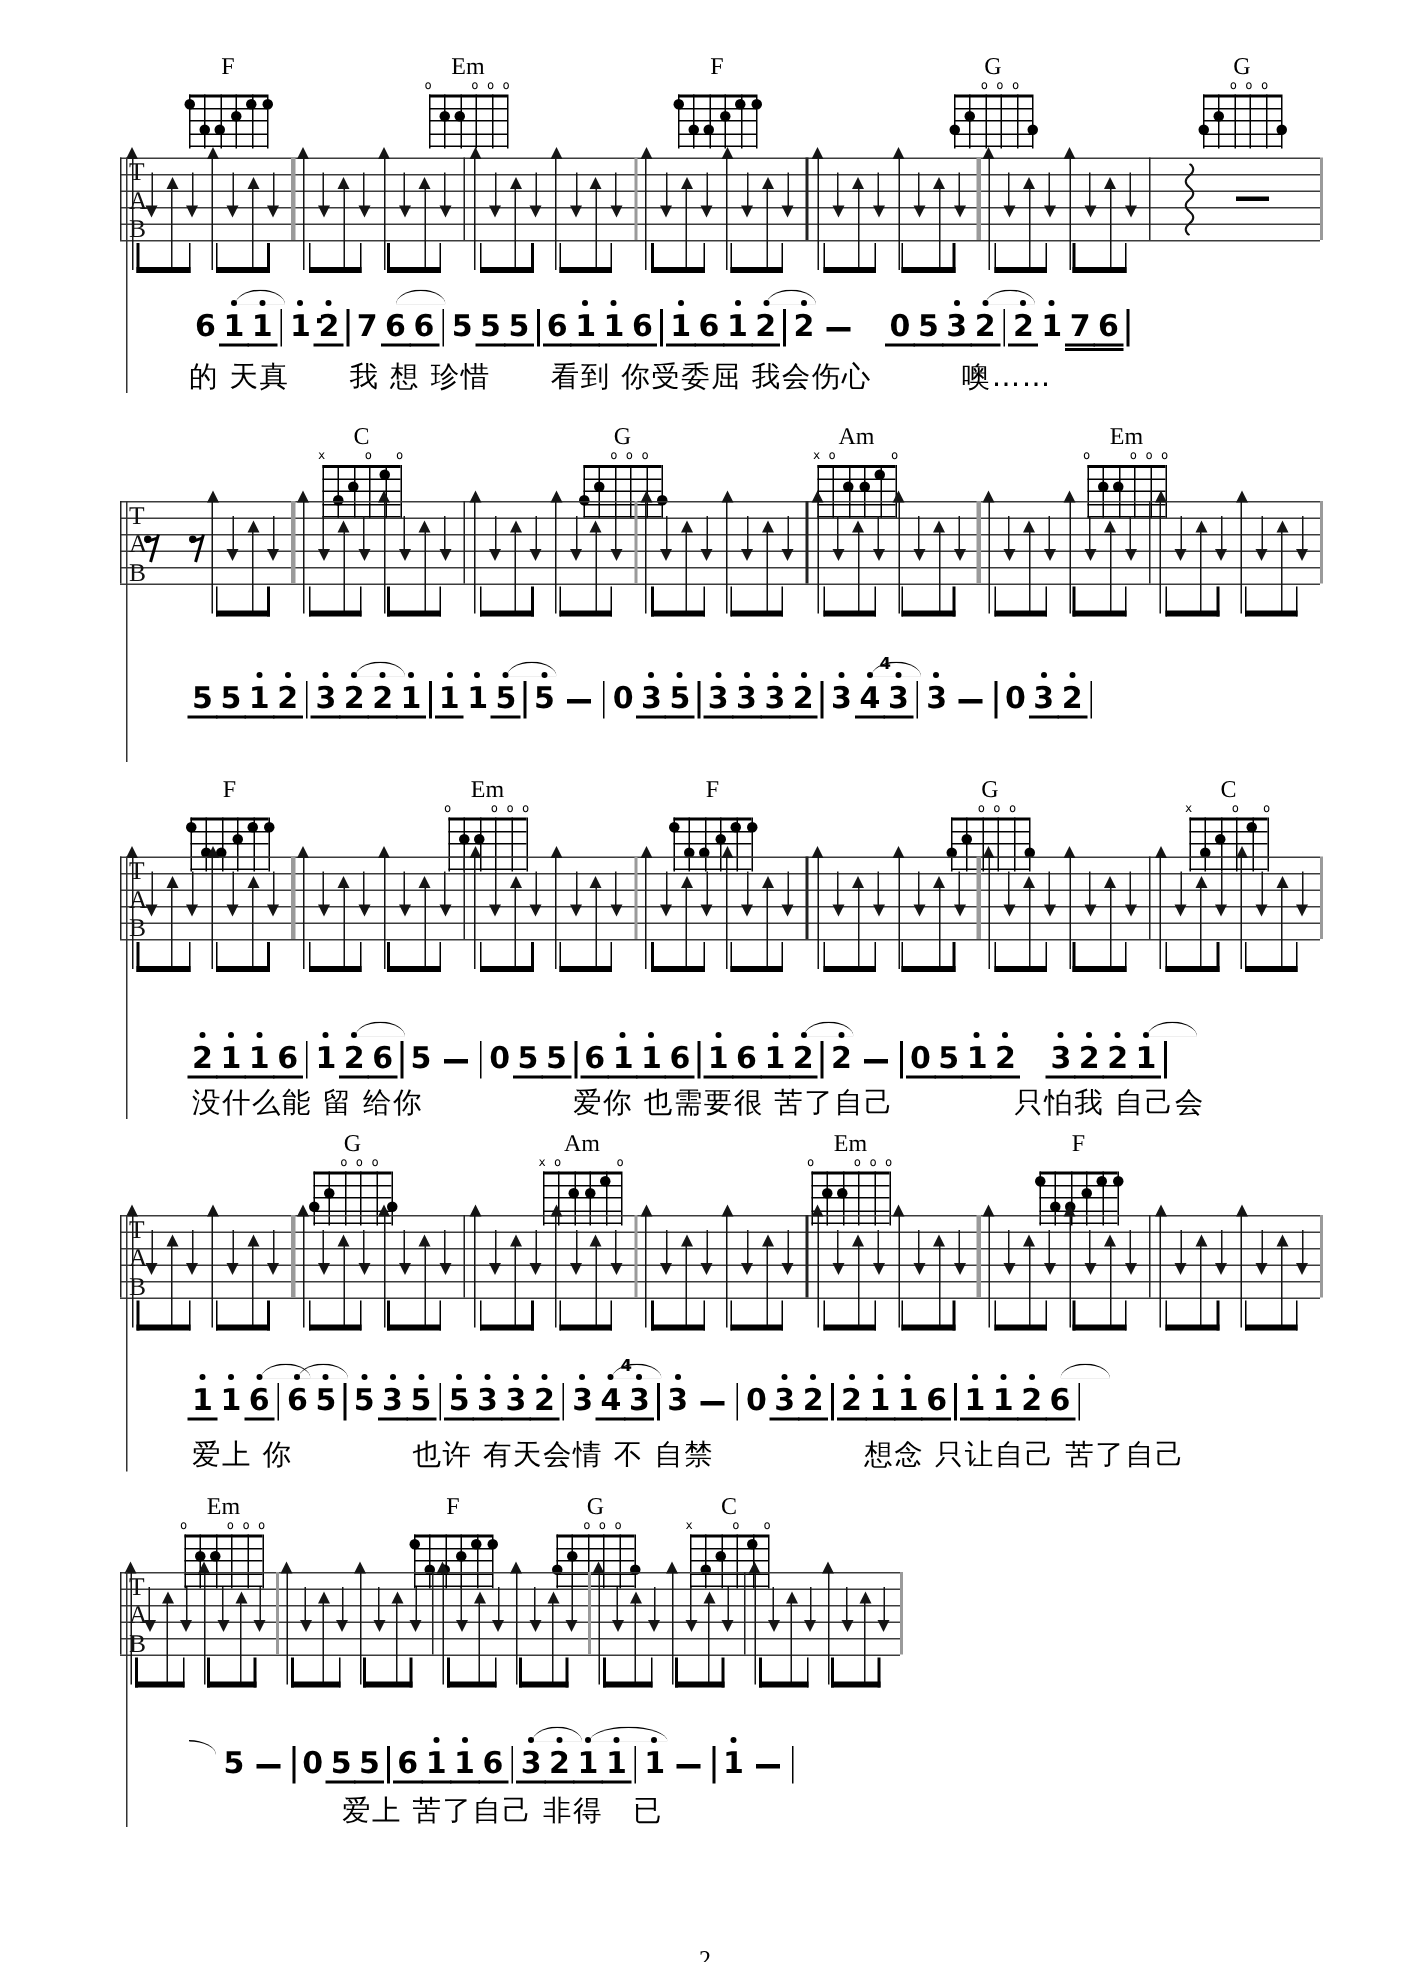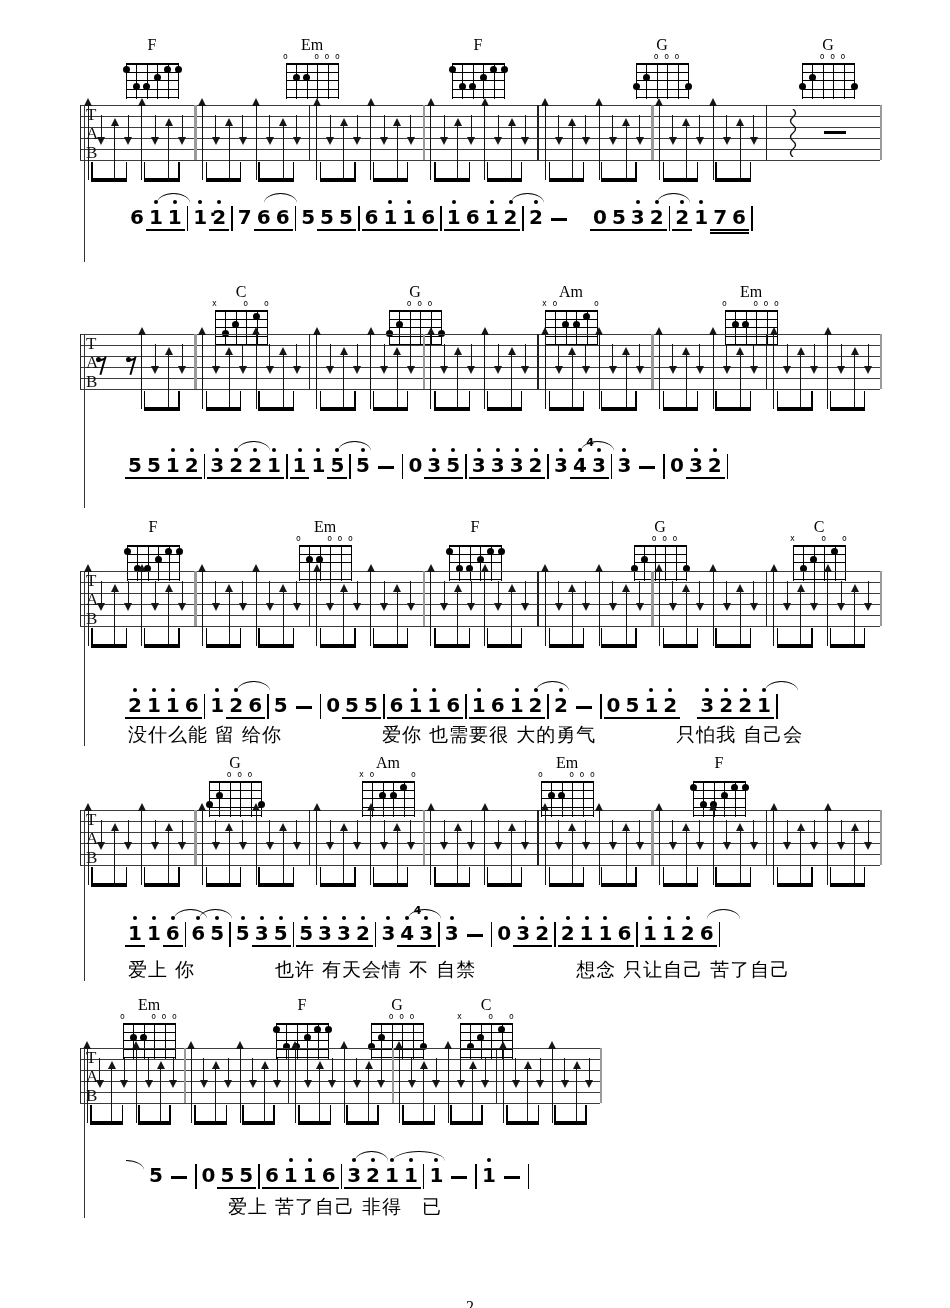--- a/index.html
+++ b/index.html
@@ -414,20 +414,21 @@
       <div class="tk"><span class="num">5</span><span class="uline"></span></div>
       <div class="tk"><span class="num">3</span><span class="hidot"></span><span class="uline"></span></div>
       <div class="tk"><span class="num">2</span><span class="hidot"></span><span class="uline"></span><span class="tie" style="width: 33px;"></span></div>
       <div class="jbar"></div>
       <div class="tk"><span class="num">2</span><span class="hidot"></span><span class="uline"></span></div>
       <div class="tk"><span class="num">1</span><span class="hidot"></span></div>
       <div class="tk"><span class="num">7</span><span class="uline"></span><span class="uline2"></span></div>
       <div class="tk"><span class="num">6</span><span class="uline"></span><span class="uline2"></span></div>
       <div class="jbar"></div>
     </div>
+    <div class="abs lyrics" style="left: 126px; top: 238px;">的 天真　　我 想 珍惜　　看到 你受委屈 我会伤心　　　噢……</div>
     <div class="abs" style="left: 212px; top: 283px; width: 58px;">
       <div class="abs cname" style="left: 0px; top: 0px; width: 58px;">C</div>
       <div class="abs" style="left: 0px; top: 17px; font-size: 8px; line-height: 1; font-family: &quot;DejaVu Sans Mono&quot;, monospace;">x</div>
       <div class="abs" style="left: 31.2px; top: 17px; font-size: 8px; line-height: 1; font-family: &quot;DejaVu Sans Mono&quot;, monospace;">o</div>
       <div class="abs" style="left: 52px; top: 17px; font-size: 8px; line-height: 1; font-family: &quot;DejaVu Sans Mono&quot;, monospace;">o</div>
       <div class="abs" style="left: 3px; top: 27px; width: 52px; height: 2px; background: rgb(0, 0, 0);"></div>
       <div class="abs" style="left: 3px; top: 35.5px; width: 52px; height: 1px; background: rgb(0, 0, 0);"></div>
       <div class="abs" style="left: 3px; top: 44px; width: 52px; height: 1px; background: rgb(0, 0, 0);"></div>
       <div class="abs" style="left: 3px; top: 52.5px; width: 52px; height: 1px; background: rgb(0, 0, 0);"></div>
       <div class="abs" style="left: 3px; top: 61px; width: 52px; height: 1px; background: rgb(0, 0, 0);"></div>
@@ -1233,21 +1234,21 @@
       <div class="tk"><span class="num">5</span><span class="uline"></span></div>
       <div class="tk"><span class="num">1</span><span class="hidot"></span><span class="uline"></span></div>
       <div class="tk"><span class="num">2</span><span class="hidot"></span><span class="uline"></span></div>
       <div class="jgap"></div>
       <div class="tk"><span class="num">3</span><span class="hidot"></span><span class="uline"></span></div>
       <div class="tk"><span class="num">2</span><span class="hidot"></span><span class="uline"></span></div>
       <div class="tk"><span class="num">2</span><span class="hidot"></span><span class="uline"></span></div>
       <div class="tk"><span class="num">1</span><span class="hidot"></span><span class="uline"></span><span class="tie" style="width: 33px;"></span></div>
       <div class="jbar"></div>
     </div>
-    <div class="abs lyrics" style="left: 128px; top: 722px;">没什么能 留 给你　　　　　爱你 也需要很 大的勇气　　　　只怕我 自己会</div>
+    <div class="abs lyrics" style="left: 128px; top: 722px;">没什么能 留 给你　　　　　爱你 也需要很 苦了自己　　　　只怕我 自己会</div>
     <div class="abs" style="left: 206px; top: 754px; width: 58px;">
       <div class="abs cname" style="left: 0px; top: 0px; width: 58px;">G</div>
       <div class="abs" style="left: 20.8px; top: 17px; font-size: 8px; line-height: 1; font-family: &quot;DejaVu Sans Mono&quot;, monospace;">o</div>
       <div class="abs" style="left: 31.2px; top: 17px; font-size: 8px; line-height: 1; font-family: &quot;DejaVu Sans Mono&quot;, monospace;">o</div>
       <div class="abs" style="left: 41.6px; top: 17px; font-size: 8px; line-height: 1; font-family: &quot;DejaVu Sans Mono&quot;, monospace;">o</div>
       <div class="abs" style="left: 3px; top: 27px; width: 52px; height: 2px; background: rgb(0, 0, 0);"></div>
       <div class="abs" style="left: 3px; top: 35.5px; width: 52px; height: 1px; background: rgb(0, 0, 0);"></div>
       <div class="abs" style="left: 3px; top: 44px; width: 52px; height: 1px; background: rgb(0, 0, 0);"></div>
       <div class="abs" style="left: 3px; top: 52.5px; width: 52px; height: 1px; background: rgb(0, 0, 0);"></div>
       <div class="abs" style="left: 3px; top: 61px; width: 52px; height: 1px; background: rgb(0, 0, 0);"></div>

